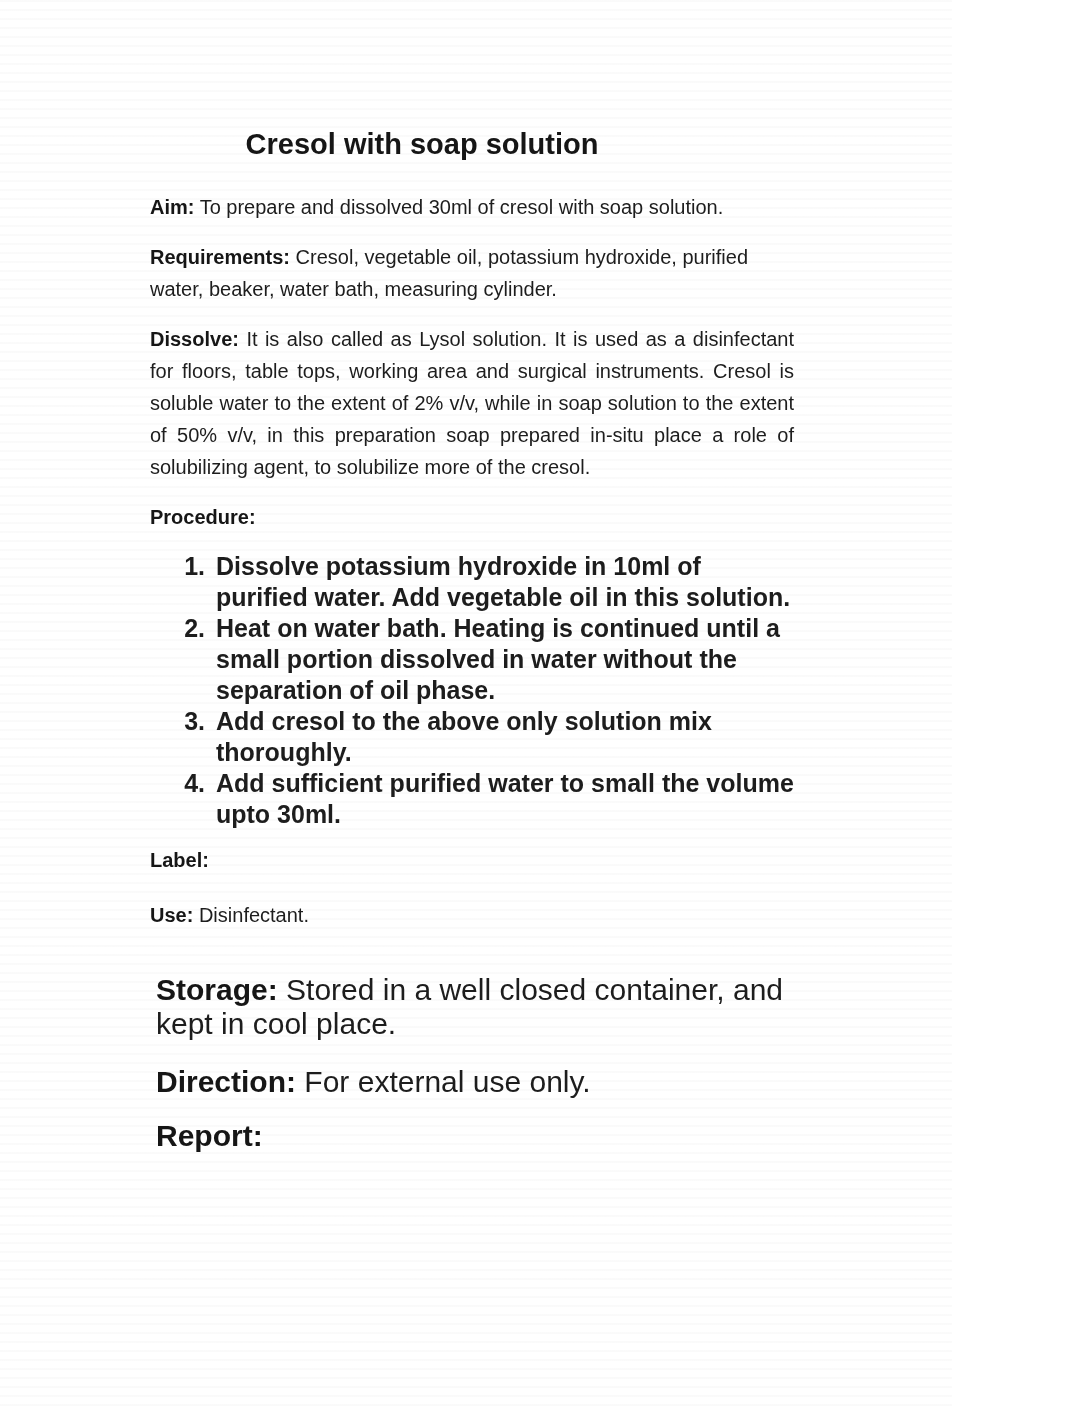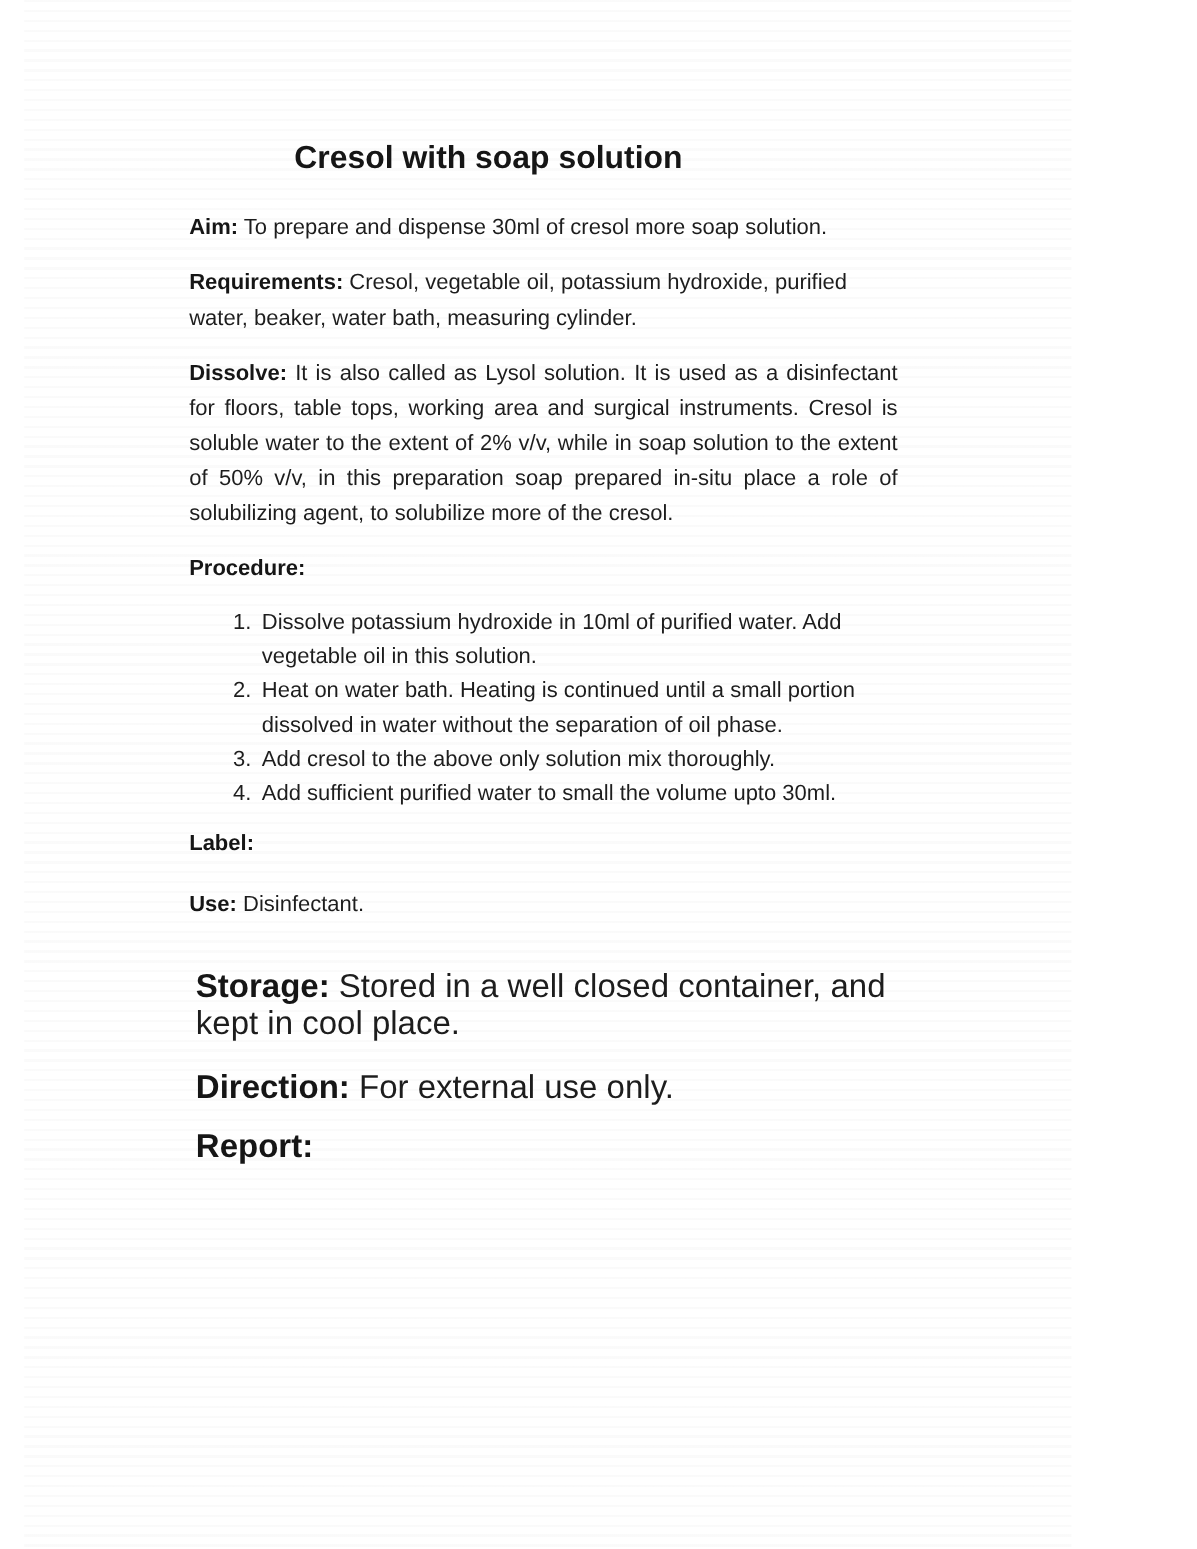--- a/index.html
+++ b/index.html
@@ -16,21 +16,20 @@
     
     background-image: repeating-linear-gradient(
       180deg,
       rgba(120,120,120,0.035) 0px, rgba(120,120,120,0.035) 2px,
       rgba(0,0,0,0) 2px, rgba(0,0,0,0) 9px
     );
     padding: 128px 158px 0 150px;
     font-family: "Liberation Sans", sans-serif;
     color: #1d1d1d;
     overflow: hidden;
-    margin-left: 22px;
   }
   .doc-title {
     font-size: 29px;
     font-weight: 700;
     text-align: center;
     margin: 0 0 30px 0;
     padding-right: 100px;
     color: #161616;
   }
   .para {
@@ -41,21 +40,22 @@
   .para b, .foot b {
     font-weight: 700;
     color: #161616;
   }
   .justified {
     text-align: justify;
   }
   ol.procedure {
     margin: 0;
     padding: 0 0 0 62px;
-    font-size: 20px;
+    font-size: 25px;
+    font-weight: bold;
   }
   ol.procedure li {
     line-height: 31px;
     padding-left: 4px;
     margin: 0;
   }
   .foot {
     font-size: 20px;
     line-height: 32px;
     margin: 0;
@@ -74,21 +74,21 @@
 </style>
 </head>
 <body>
 
 <div class="page">
 
   <h1 class="doc-title">Cresol with soap solution</h1>
 
   <p class="para">
     <b>Aim:</b>
-    <span>To prepare and dispense 30ml of cresol more soap solution.</span>
+    <span>To prepare and dissolved 30ml of cresol with soap solution.</span>
   </p>
 
   <p class="para">
     <b>Requirements:</b>
     <span>Cresol, vegetable oil, potassium hydroxide, purified water, beaker, water bath, measuring cylinder.</span>
   </p>
 
   <p class="para justified">
     <b>Dissolve:</b>
     <span>It is also called as Lysol solution. It is used as a disinfectant for floors, table tops, working area and surgical instruments. Cresol is soluble water to the extent of 2% v/v, while in soap solution to the extent of 50% v/v, in this preparation soap prepared in-situ place a role of solubilizing agent, to solubilize more of the cresol.</span>

